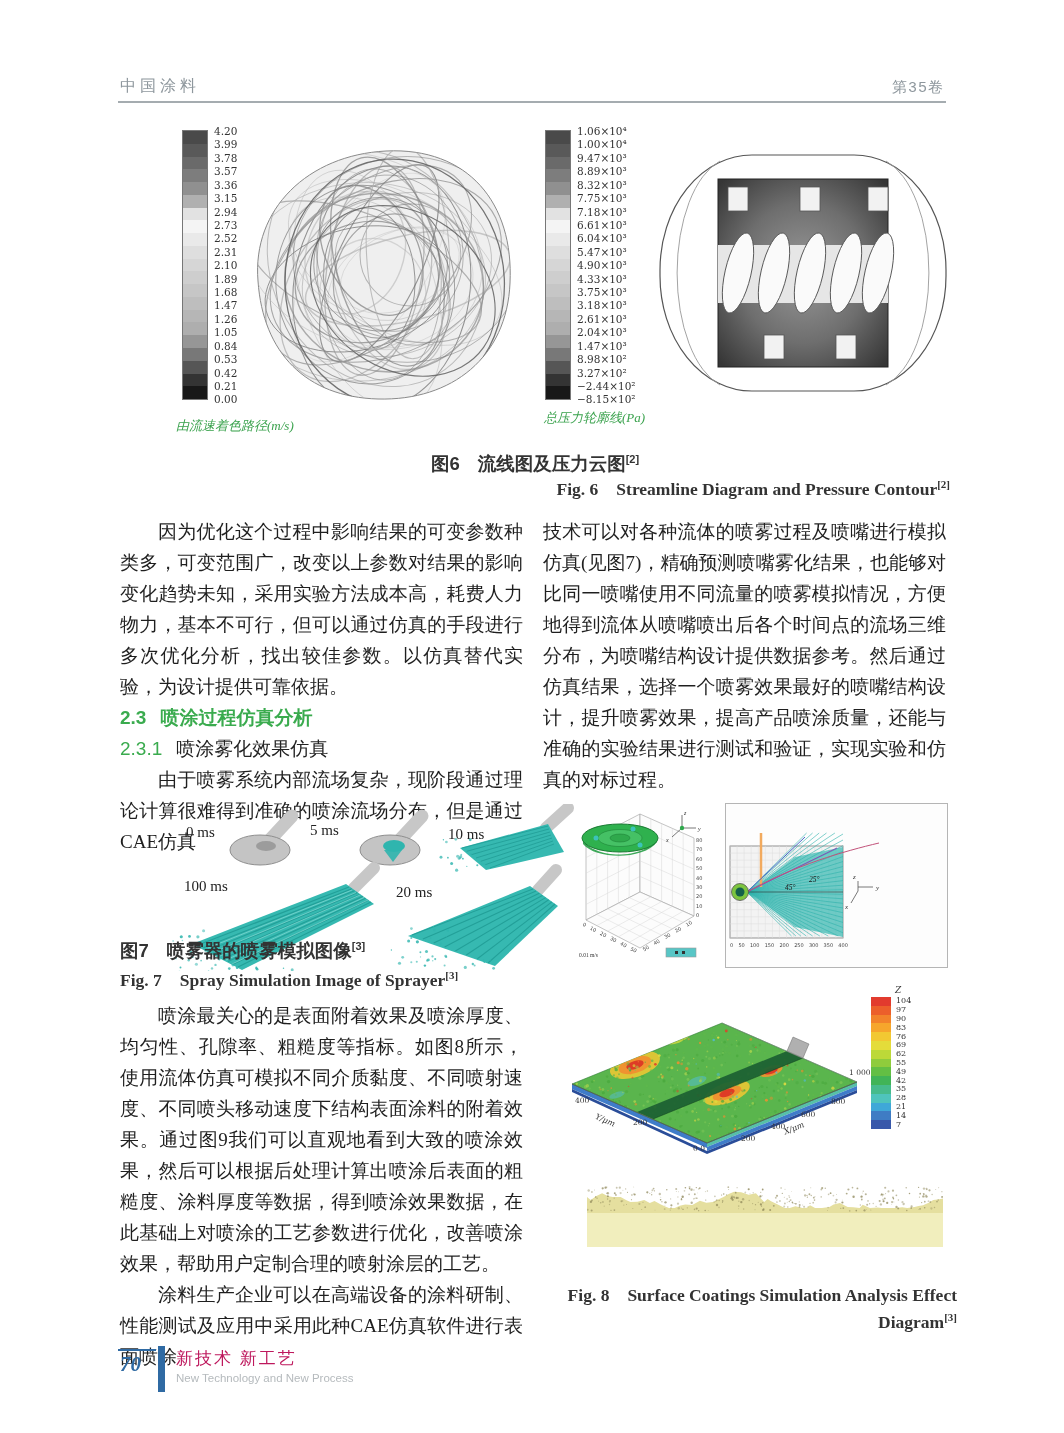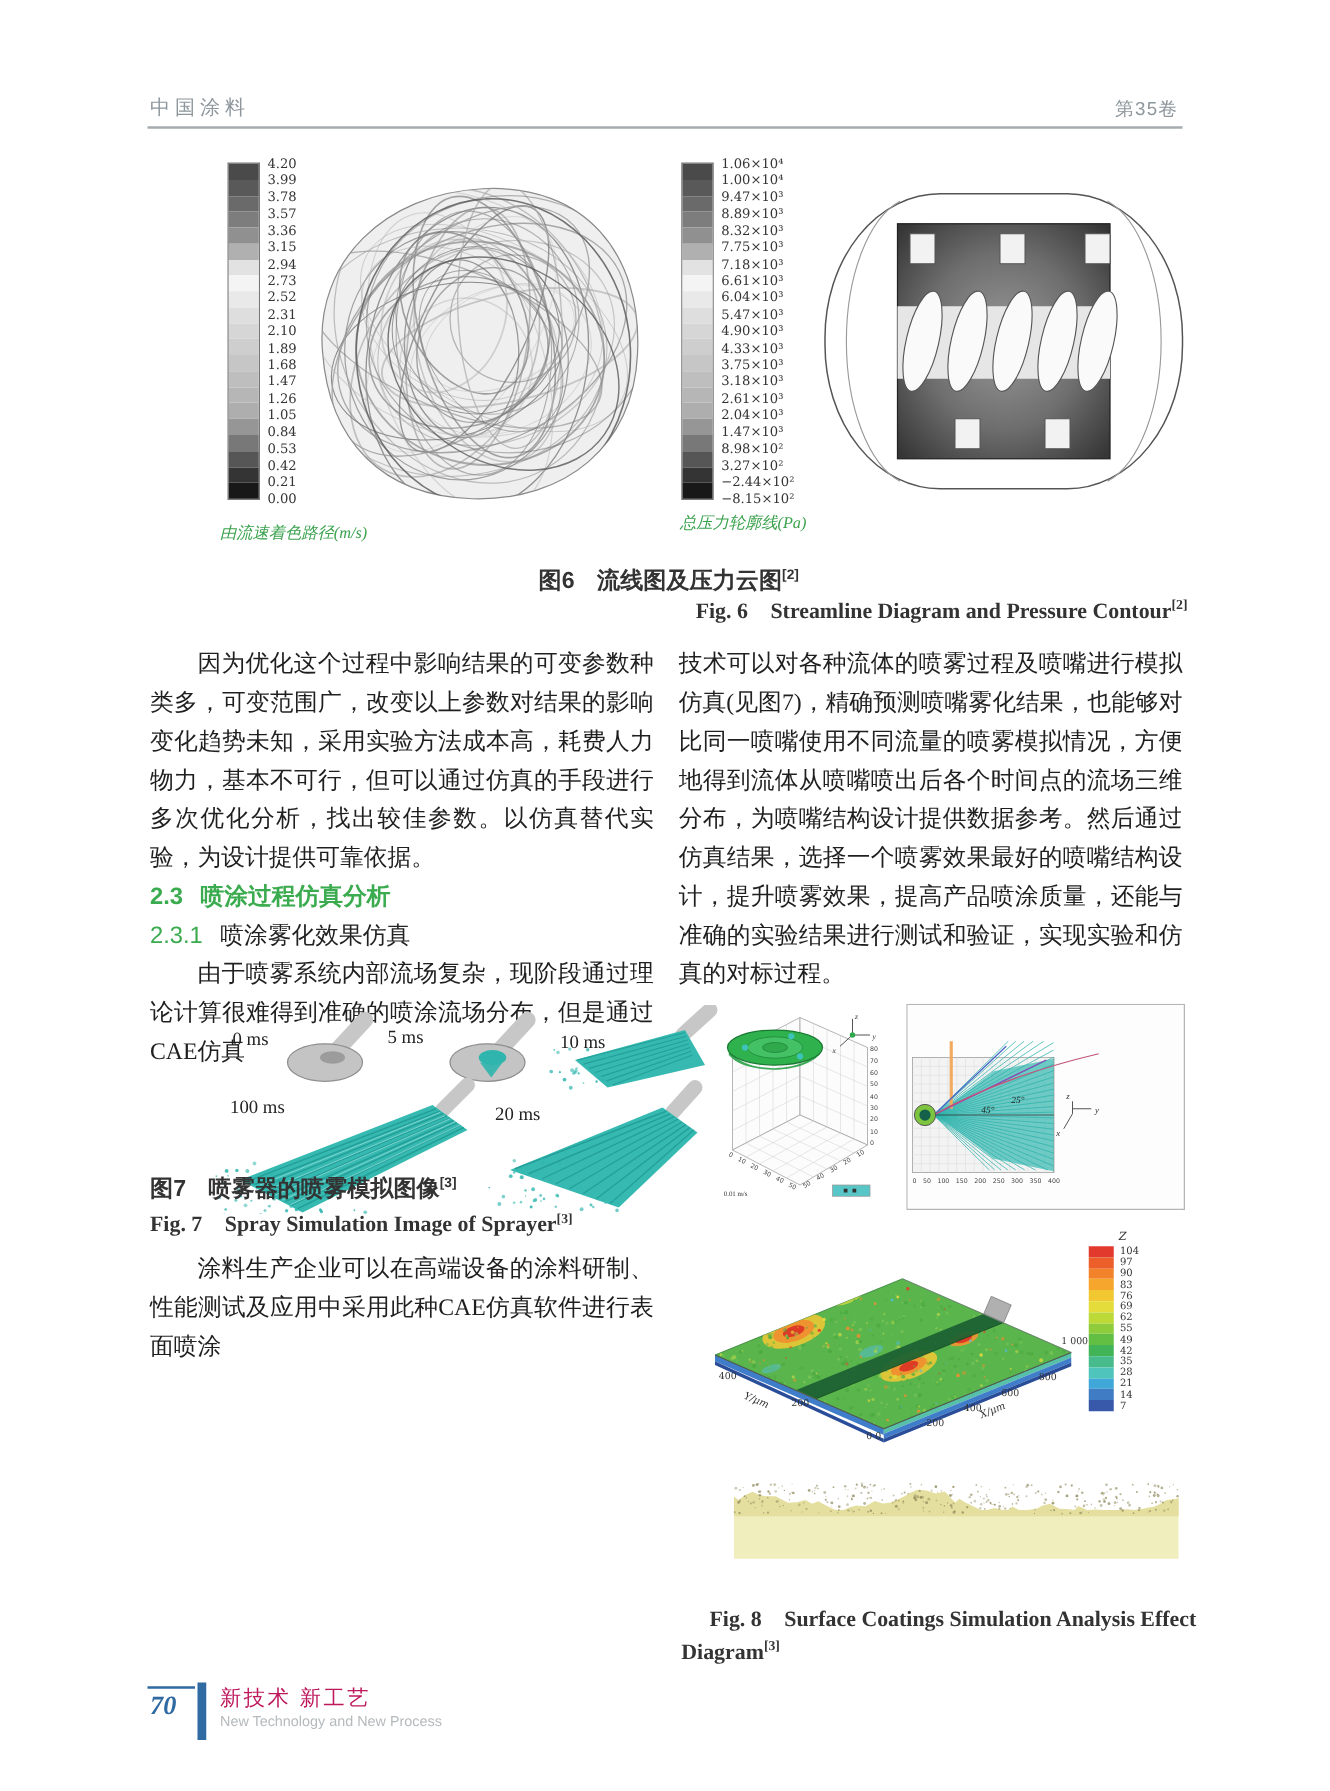--- a/index.html
+++ b/index.html
@@ -44,21 +44,21 @@
   #ft-bar{left:158px;top:1346px;width:7px;height:46px;background:#2f6aa3;}
   #ft-zh{left:176px;top:1347px;font:17px "Liberation Sans",sans-serif;color:#be185d;letter-spacing:2px;}
   #ft-en{left:176px;top:1372px;font:11.5px "Liberation Sans",sans-serif;color:#b5babd;}
 </style>
 </head>
 <body>
 
 <div id="page">
 
   <span class="abs hdr-txt" style="left:120px;top:76px;">中国涂料</span>
-  <span class="abs hdr-vol" style="left:892px;top:78px;">第35卷</span>
+  <span class="abs hdr-vol" style="left:892px;top:78px;font-family:Liberation Mono, monospace;">第35卷</span>
   <div class="abs" id="hdr-rule"></div>
 
   <div class="abs" style="left:120px;top:125px;width:830px;height:380px;">
     <div id="vel-bar" class="abs scalebar" style="left:62px;top:5px;width:26px;height:270px;">
         <div class="blk" style="background: rgb(74, 74, 74);"></div>
         <div class="blk" style="background: rgb(89, 89, 89);"></div>
         <div class="blk" style="background: rgb(106, 106, 106);"></div>
         <div class="blk" style="background: rgb(125, 125, 125);"></div>
         <div class="blk" style="background: rgb(144, 144, 144);"></div>
         <div class="blk" style="background: rgb(176, 176, 176);"></div>
@@ -607,20 +607,21 @@
         <span class="tk5">400</span>
       </div>
   </div>
 
   <div class="abs" style="left:120px;top:938px;width:830px;text-align:left;">
     <div class="capzh"><span>图7</span><span class="capspace"></span><span>喷雾器的喷雾模拟图像</span><sup>[3]</sup></div>
     <div class="capen" style="margin-top:6px;"><span>Fig. 7</span><span class="capspace"></span><span>Spray Simulation Image of Sprayer</span><sup>[3]</sup></div>
   </div>
 
   <div class="abs col" style="left:120px;top:1000px;width:403px;">
+    <p class="para">喷涂最关心的是表面附着效果及喷涂厚度、均匀性、孔隙率、粗糙度等指标。如图8所示，使用流体仿真可模拟不同介质黏度、不同喷射速度、不同喷头移动速度下结构表面涂料的附着效果。通过图9我们可以直观地看到大致的喷涂效果，然后可以根据后处理计算出喷涂后表面的粗糙度、涂料厚度等数据，得到喷涂效果数据，在此基础上对喷涂的工艺参数进行优化，改善喷涂效果，帮助用户定制合理的喷射涂层的工艺。</p>
     <p class="para">涂料生产企业可以在高端设备的涂料研制、性能测试及应用中采用此种CAE仿真软件进行表面喷涂</p>
   </div>
 
   <div class="abs" style="left:545px;top:985px;width:412px;height:350px;">
     <div class="abs" style="left:12px;top:0;">
       <svg width="335" height="175" viewBox="0 0 335 175">
         <defs>
             <clipPath id="shclip">
               <path d="M150,158 L300,97 L165,38 L15,99 Z"></path>
             </clipPath>
@@ -1467,21 +1468,21 @@
           <circle cx="234.2" cy="15.9" r="0.80" fill="#8c8557" opacity="0.44"></circle>
           <circle cx="98.4" cy="6.7" r="0.82" fill="#8c8557" opacity="0.76"></circle>
           <circle cx="205.8" cy="22.0" r="0.87" fill="#8c8557" opacity="0.41"></circle>
           <circle cx="253.8" cy="27.3" r="0.55" fill="#8c8557" opacity="0.78"></circle>
         </svg>
     </div>
 
     <div class="abs capen" style="left:0;top:300px;width:412px;text-align:right;">
       <span>Fig. 8</span><span class="capspace"></span><span>Surface Coatings Simulation Analysis Effect</span>
     </div>
-    <div class="abs capen" style="left:0;top:326px;width:412px;text-align:left;">
+    <div class="abs capen" style="left:0;top:326px;width:412px;text-align:right;">
       <span>Diagram</span><sup>[3]</sup>
     </div>
   </div>
 
   <div class="abs" id="ft-line"></div>
   <span class="abs" id="ft-num">70</span>
   <div class="abs" id="ft-bar"></div>
   <span class="abs" id="ft-zh">新技术 新工艺</span>
   <span class="abs" id="ft-en">New Technology and New Process</span>
 

